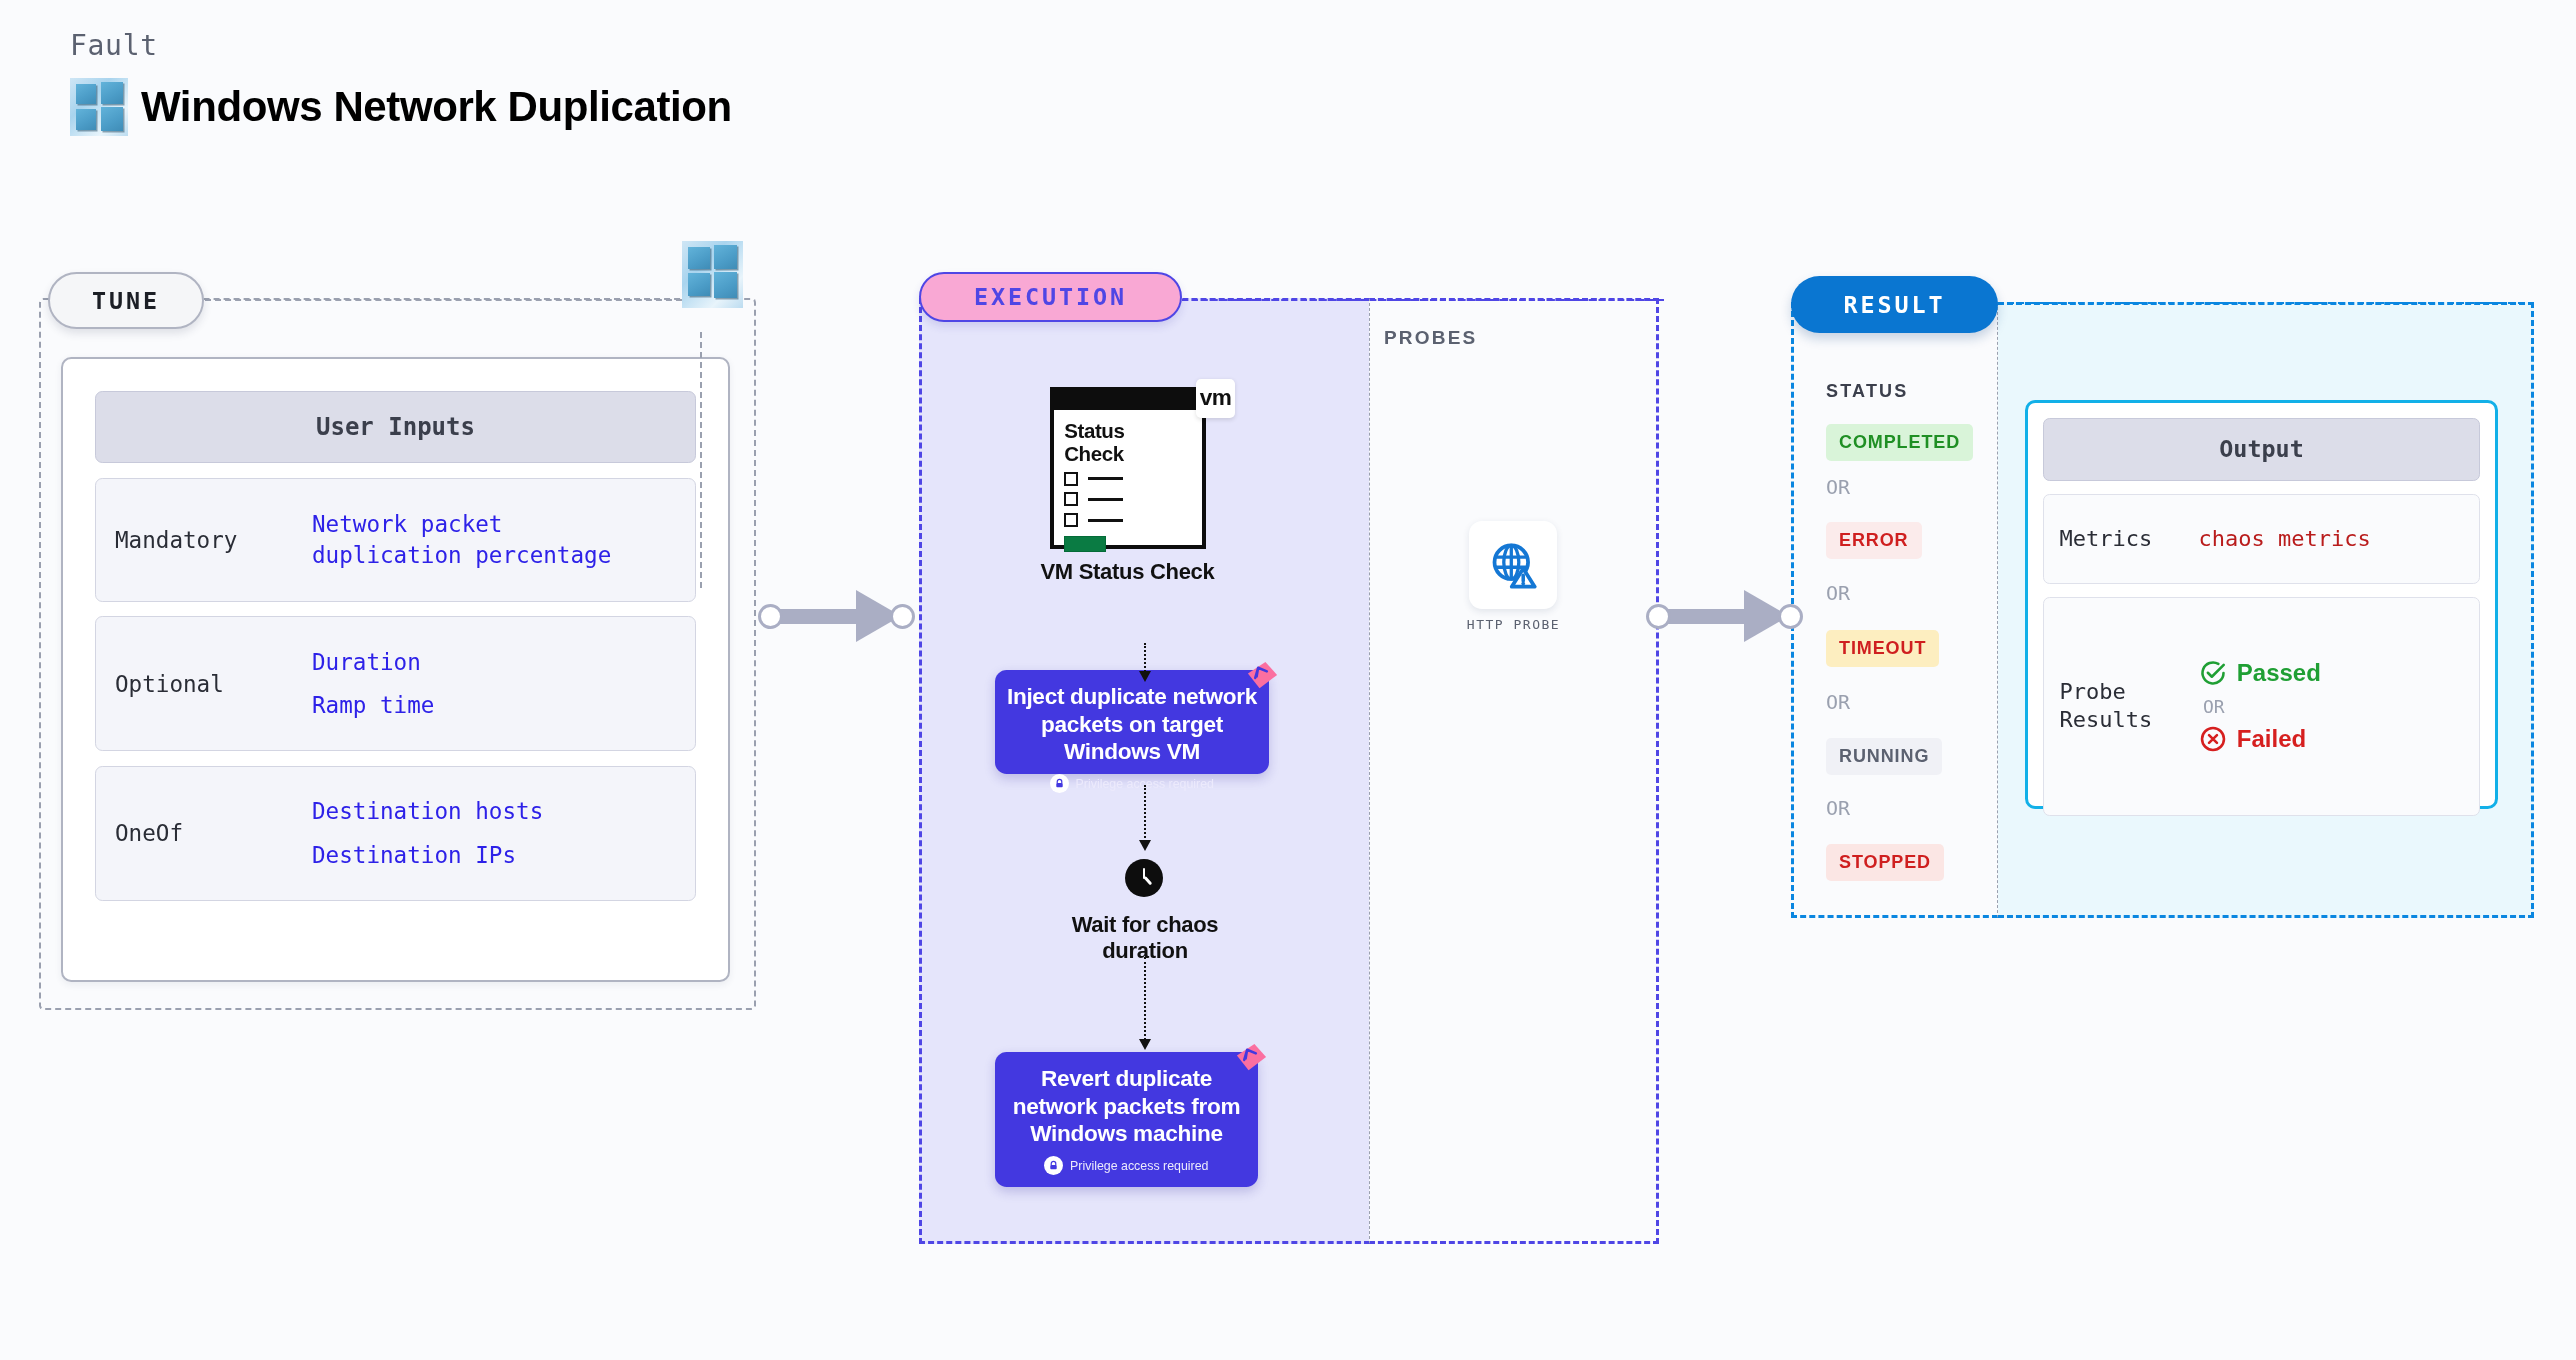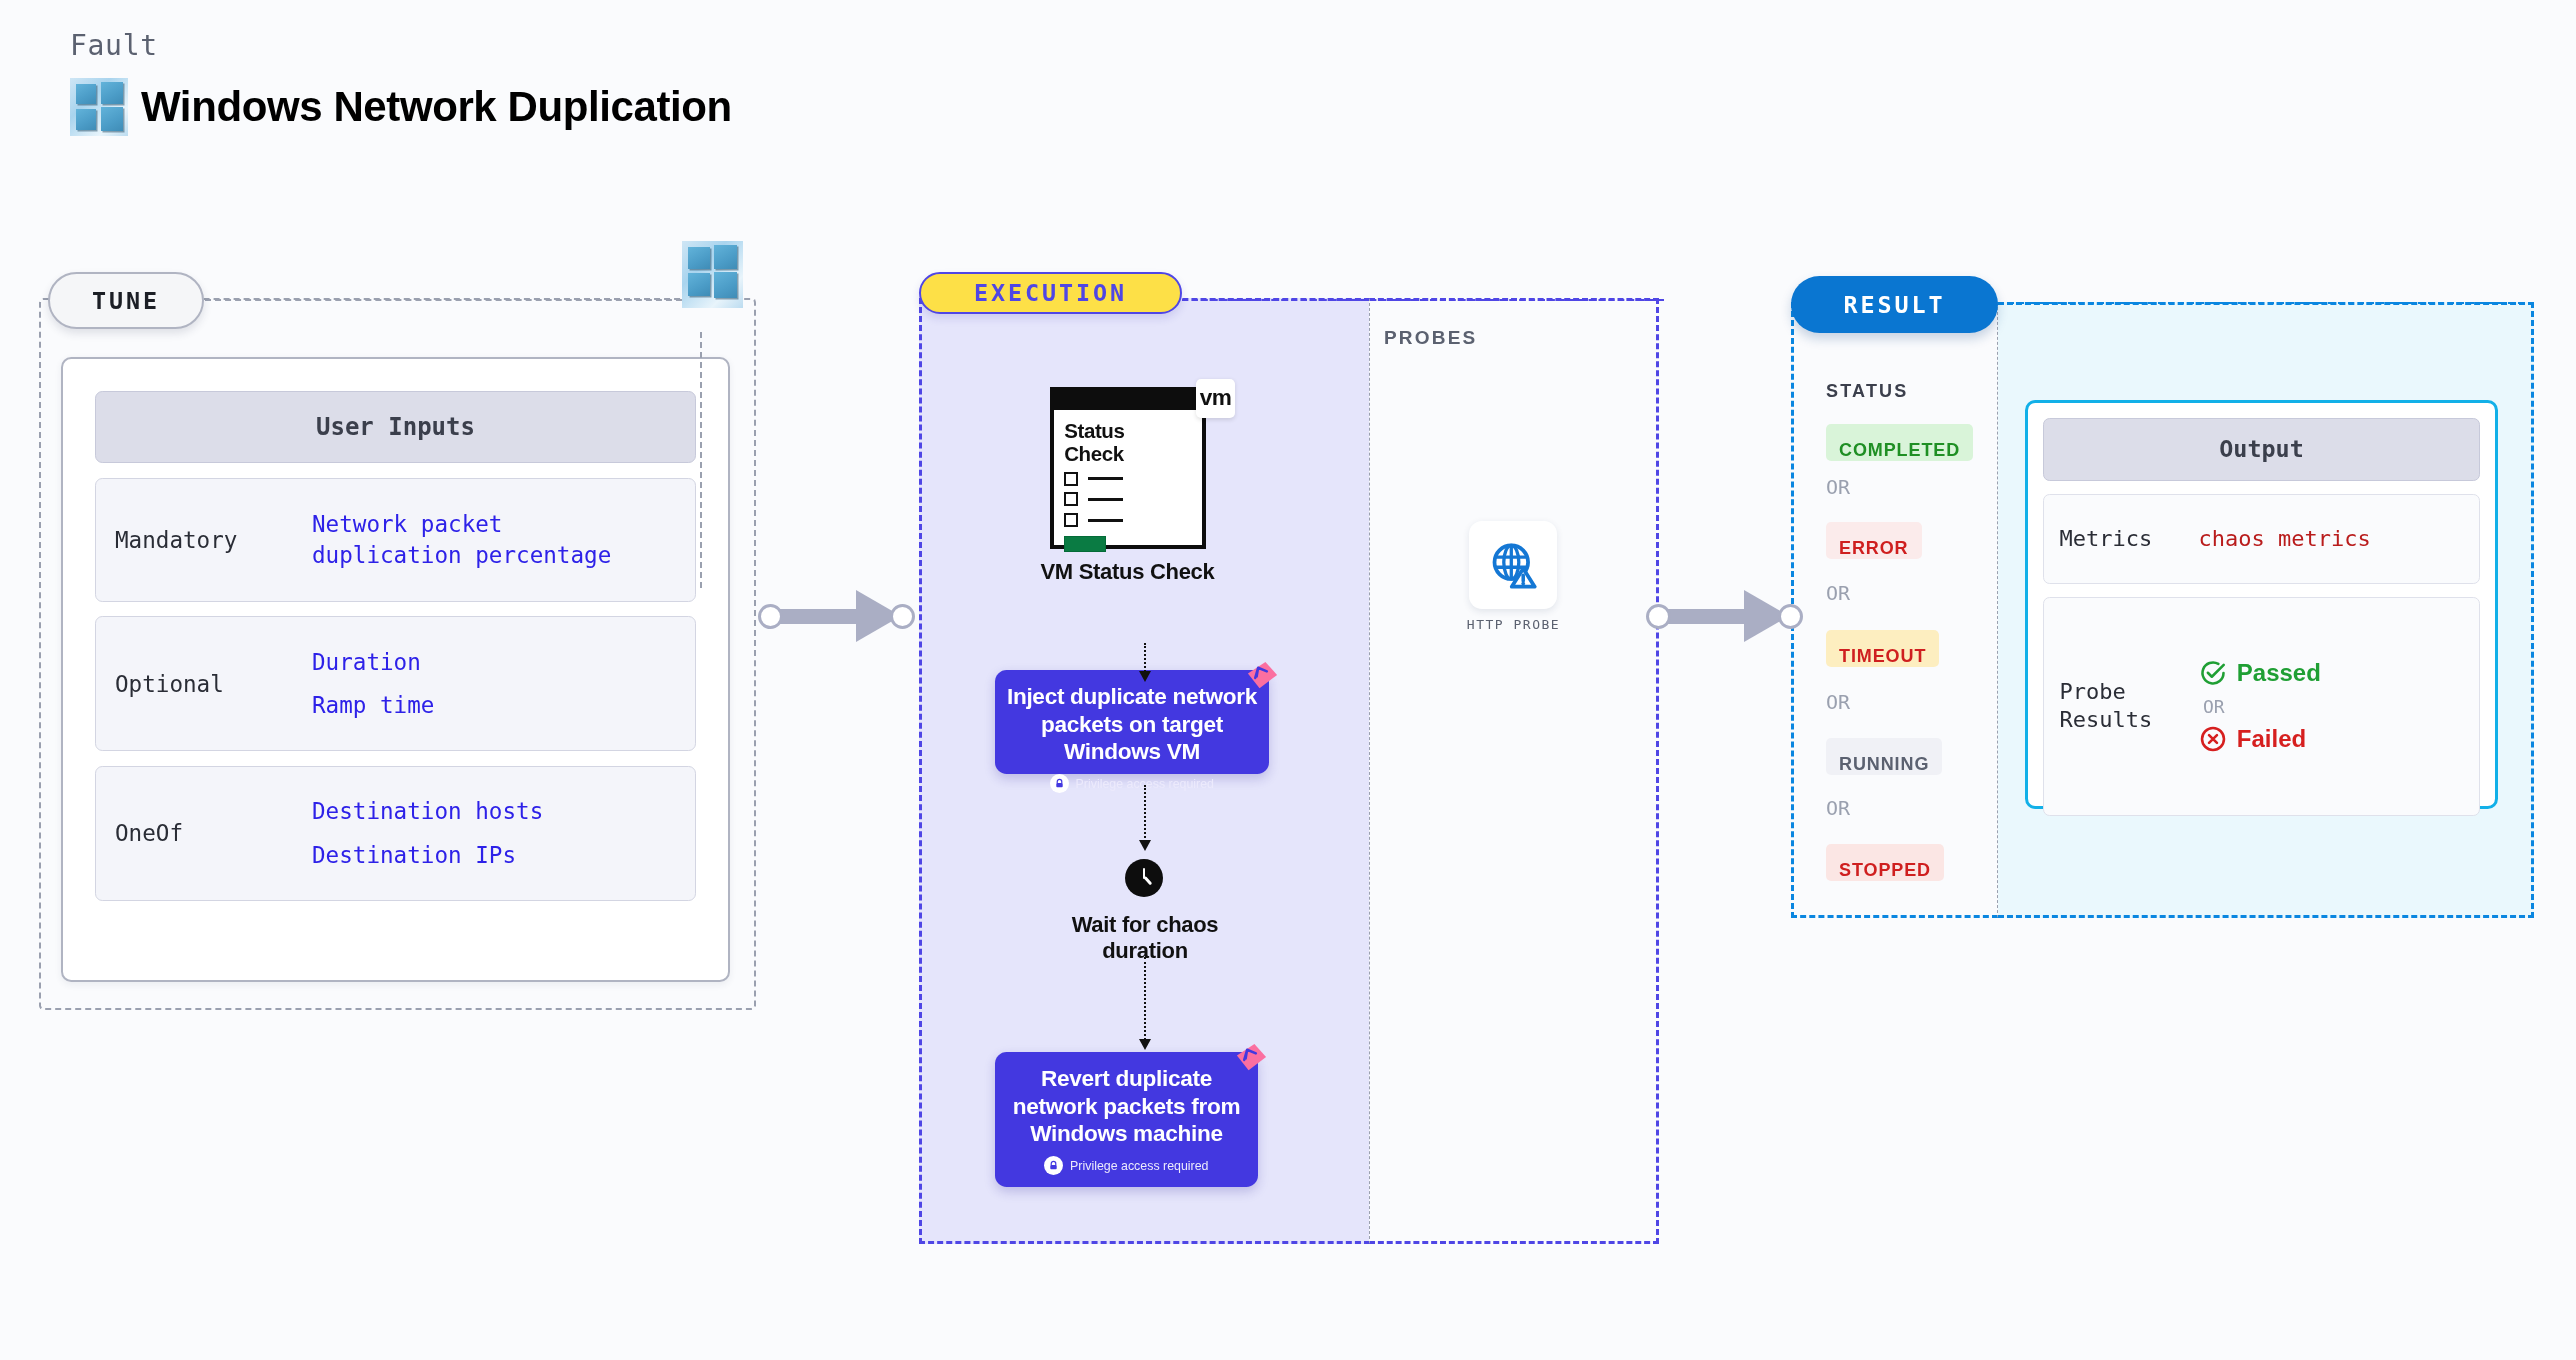--- a/index.html
+++ b/index.html
@@ -55,22 +55,22 @@
     z-index: 6;
     box-sizing: border-box;
   }
   #tune-pill {
     left: 48px; top: 272px; width: 156px; height: 57px;
     background: #f5f6f8; border: 2.9px solid #b0b4c2;
     color: #1c1f26; font-size: 23.4px; font-weight: 700;
     box-shadow: 0 4.4px 8.8px rgba(40,50,80,.13);
   }
   #exec-pill {
-    left: 919px; top: 272px; width: 263px; height: 42px;
-    background: #fde047; border: 2.9px solid #4f46e5;
+    left: 919px; top: 272px; width: 263px; height: 50px;
+    background: #f9a8d4; border: 2.9px solid #4f46e5;
     color: #4f46e5; font-size: 23.4px; font-weight: 700;
     box-shadow: 0 4.4px 8.8px rgba(60,50,170,.14);
   }
   #result-pill {
     left: 1791px; top: 276px; width: 207px; height: 57px;
     background: #0a76d1; border: none;
     color: #fff; font-size: 23.4px; font-weight: 700;
     box-shadow: 0 5.8px 10.2px rgba(20,70,130,.22);
   }
 
@@ -315,21 +315,21 @@
   }
 
   
   #status-label {
     position: absolute; left: 1826px; top: 381px;
     font-size: 18px; font-weight: 700; color: #3b3f4c; letter-spacing: 2.2px;
   }
   .status-badge {
     position: absolute; left: 1826px;
     border-radius: 5.1px;
-    display: flex; align-items: flex-end;
+    display: flex; align-items: center;
     padding: 0 13px; height: 37px;
     font-size: 18px; font-weight: 700; letter-spacing: 0.9px;
     box-sizing: border-box;
   }
   .or-text {
     position: absolute; left: 1826px;
     font-size: 20px; color: #9aa0af;
     font-family: "DejaVu Sans Mono", monospace;
   }
 

